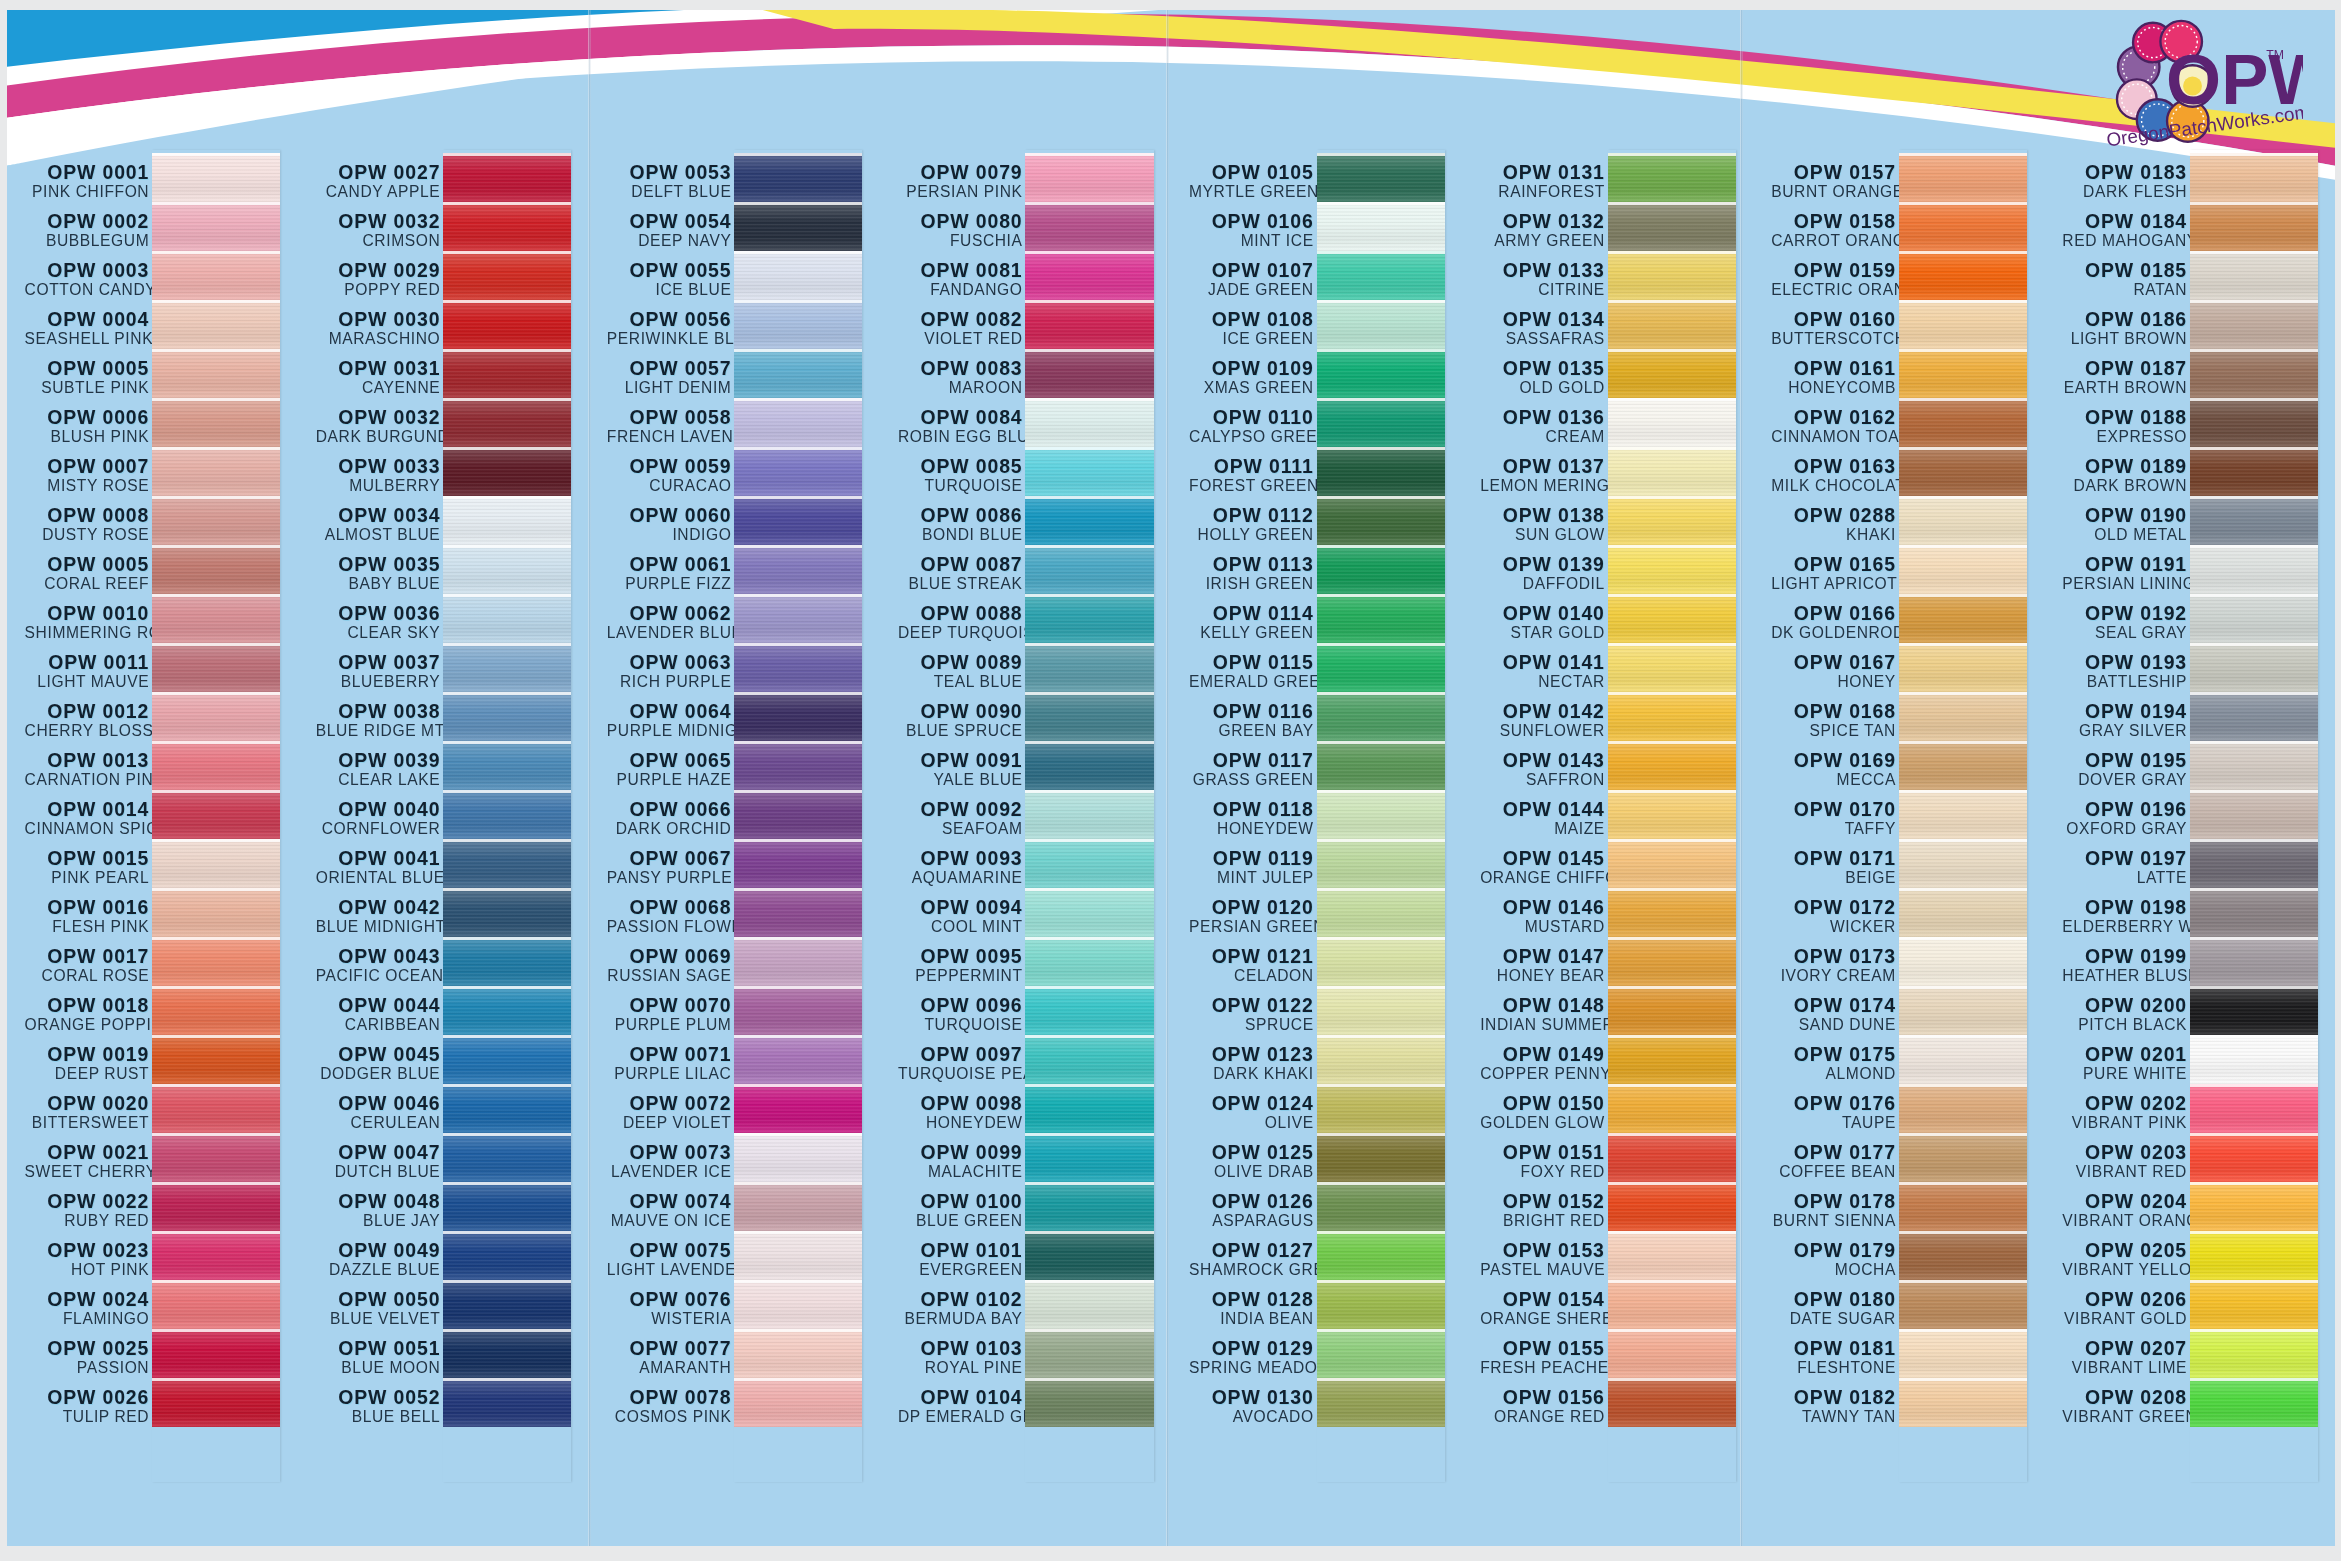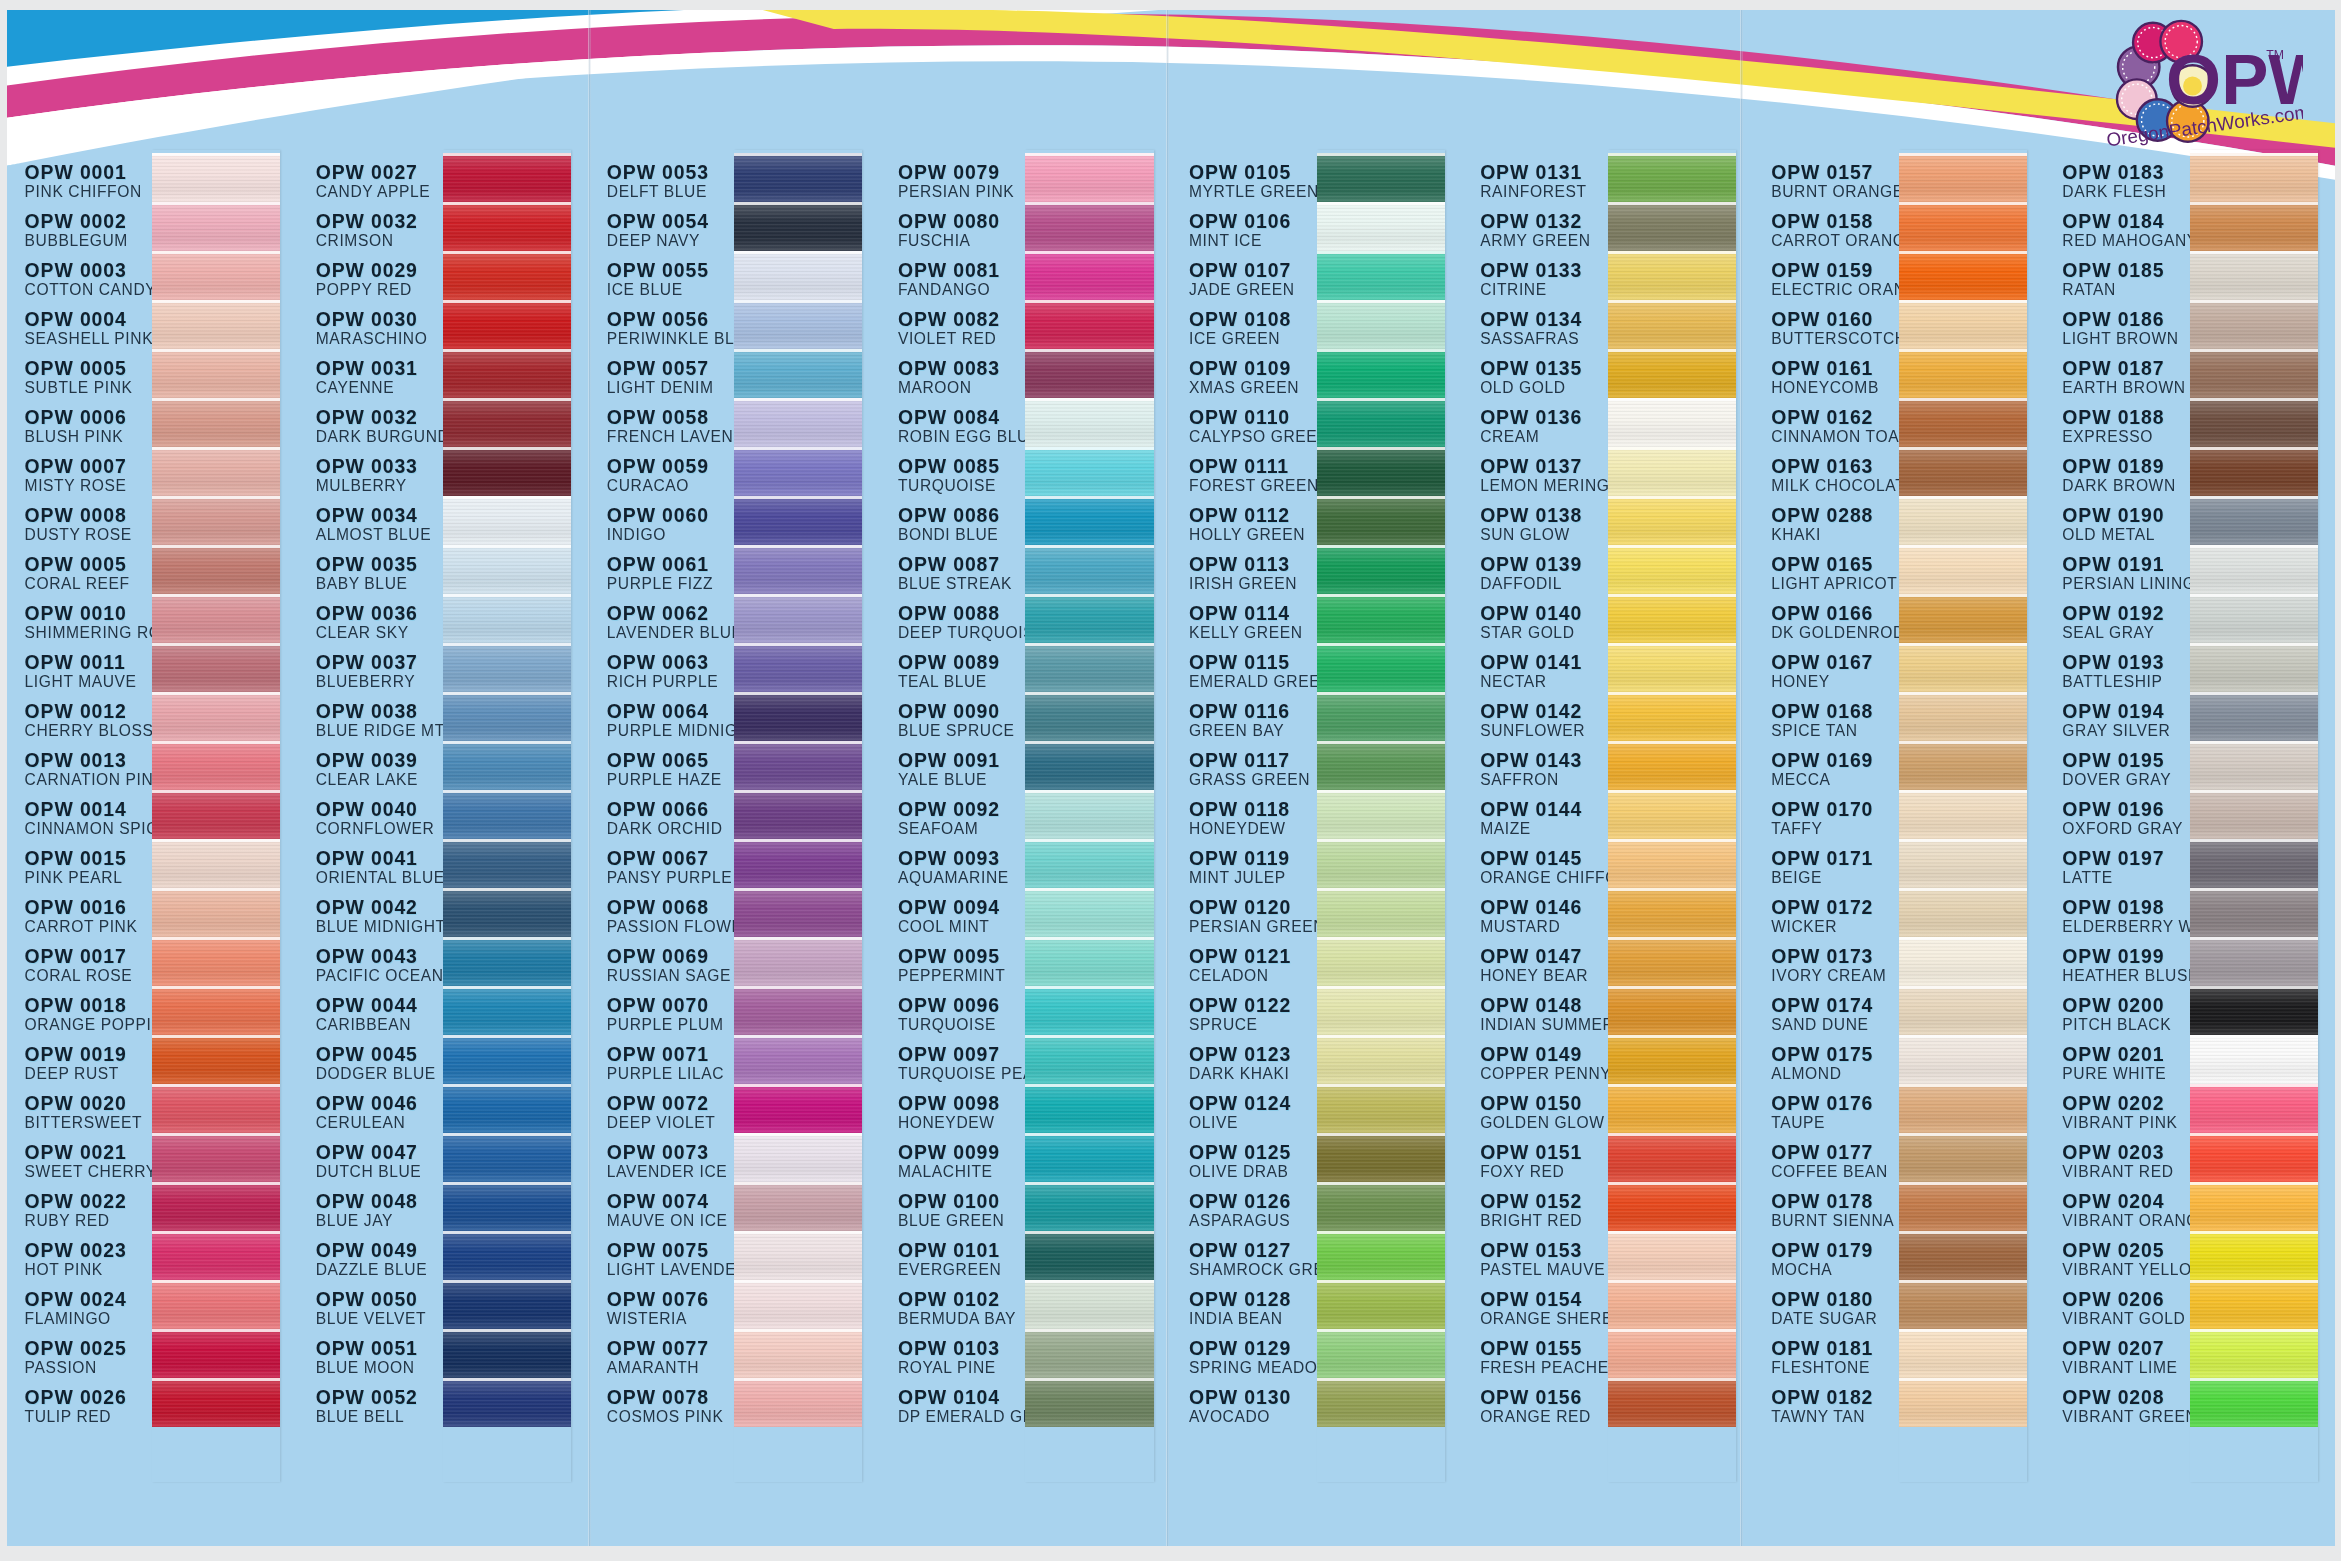--- a/index.html
+++ b/index.html
@@ -36,20 +36,21 @@
   .logo { position:absolute; right:32px; top:4.7px; width:203px; height:142px; z-index:20; }
   .logo svg { width:100%; height:100%; display:block; }
 
   
   .grid {
     position:absolute;
     left:0; top:140px; right:0;
     height:1332px;
     display:flex;
     z-index:10;
+    text-align:right;
   }
   .col {
     position:relative;
     flex:1 1 0;
     display:flex;
     flex-direction:row;
   }
   .labels {
     width:49%;
     padding-left:18px;
@@ -221,21 +222,21 @@
             <div class="entry">
               <div class="code">OPW 0014</div>
               <div class="cname">CINNAMON SPICE</div>
             </div>
             <div class="entry">
               <div class="code">OPW 0015</div>
               <div class="cname">PINK PEARL</div>
             </div>
             <div class="entry">
               <div class="code">OPW 0016</div>
-              <div class="cname">CARROT PINK</div>
+              <div class="cname">FLESH PINK</div>
             </div>
             <div class="entry">
               <div class="code">OPW 0017</div>
               <div class="cname">CORAL ROSE</div>
             </div>
             <div class="entry">
               <div class="code">OPW 0018</div>
               <div class="cname">ORANGE POPPIES</div>
             </div>
             <div class="entry">

